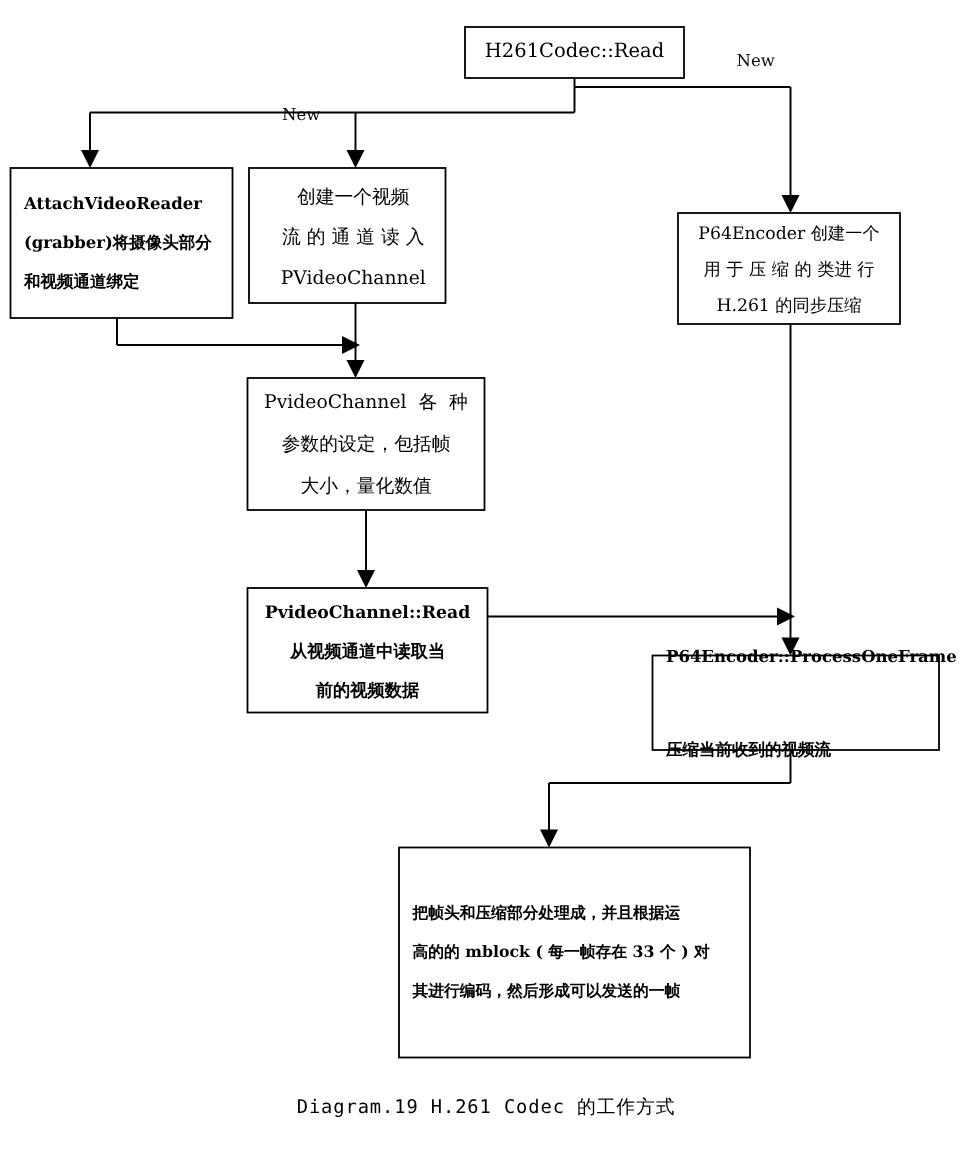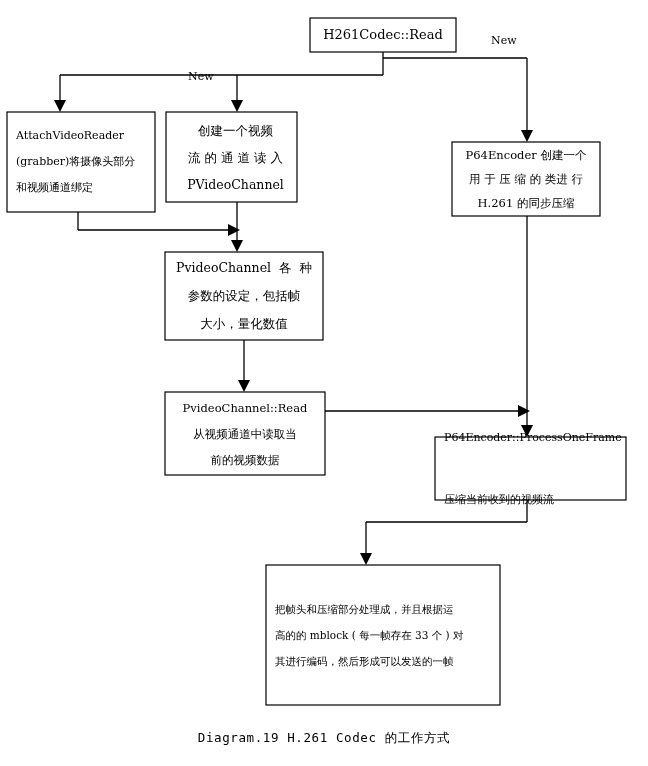--- a/index.html
+++ b/index.html
@@ -50,21 +50,21 @@
     font-size: 11.5px;
     line-height: 21px;
     color: #000000;
     pointer-events: none;
   }
   .box-label .ln {
     display: block;
     white-space: pre;
   }
   .lbl-center { text-align: center; }
-  .lbl-left { text-align: left; }
+  .lbl-left { text-align: left; font-weight: bold; }
   .edge-label {
     position: absolute;
     font-family: "DejaVu Serif", serif;
     font-size: 11px;
     color: #000000;
   }
   .caption {
     position: absolute;
     left: 0;
     right: 0;

